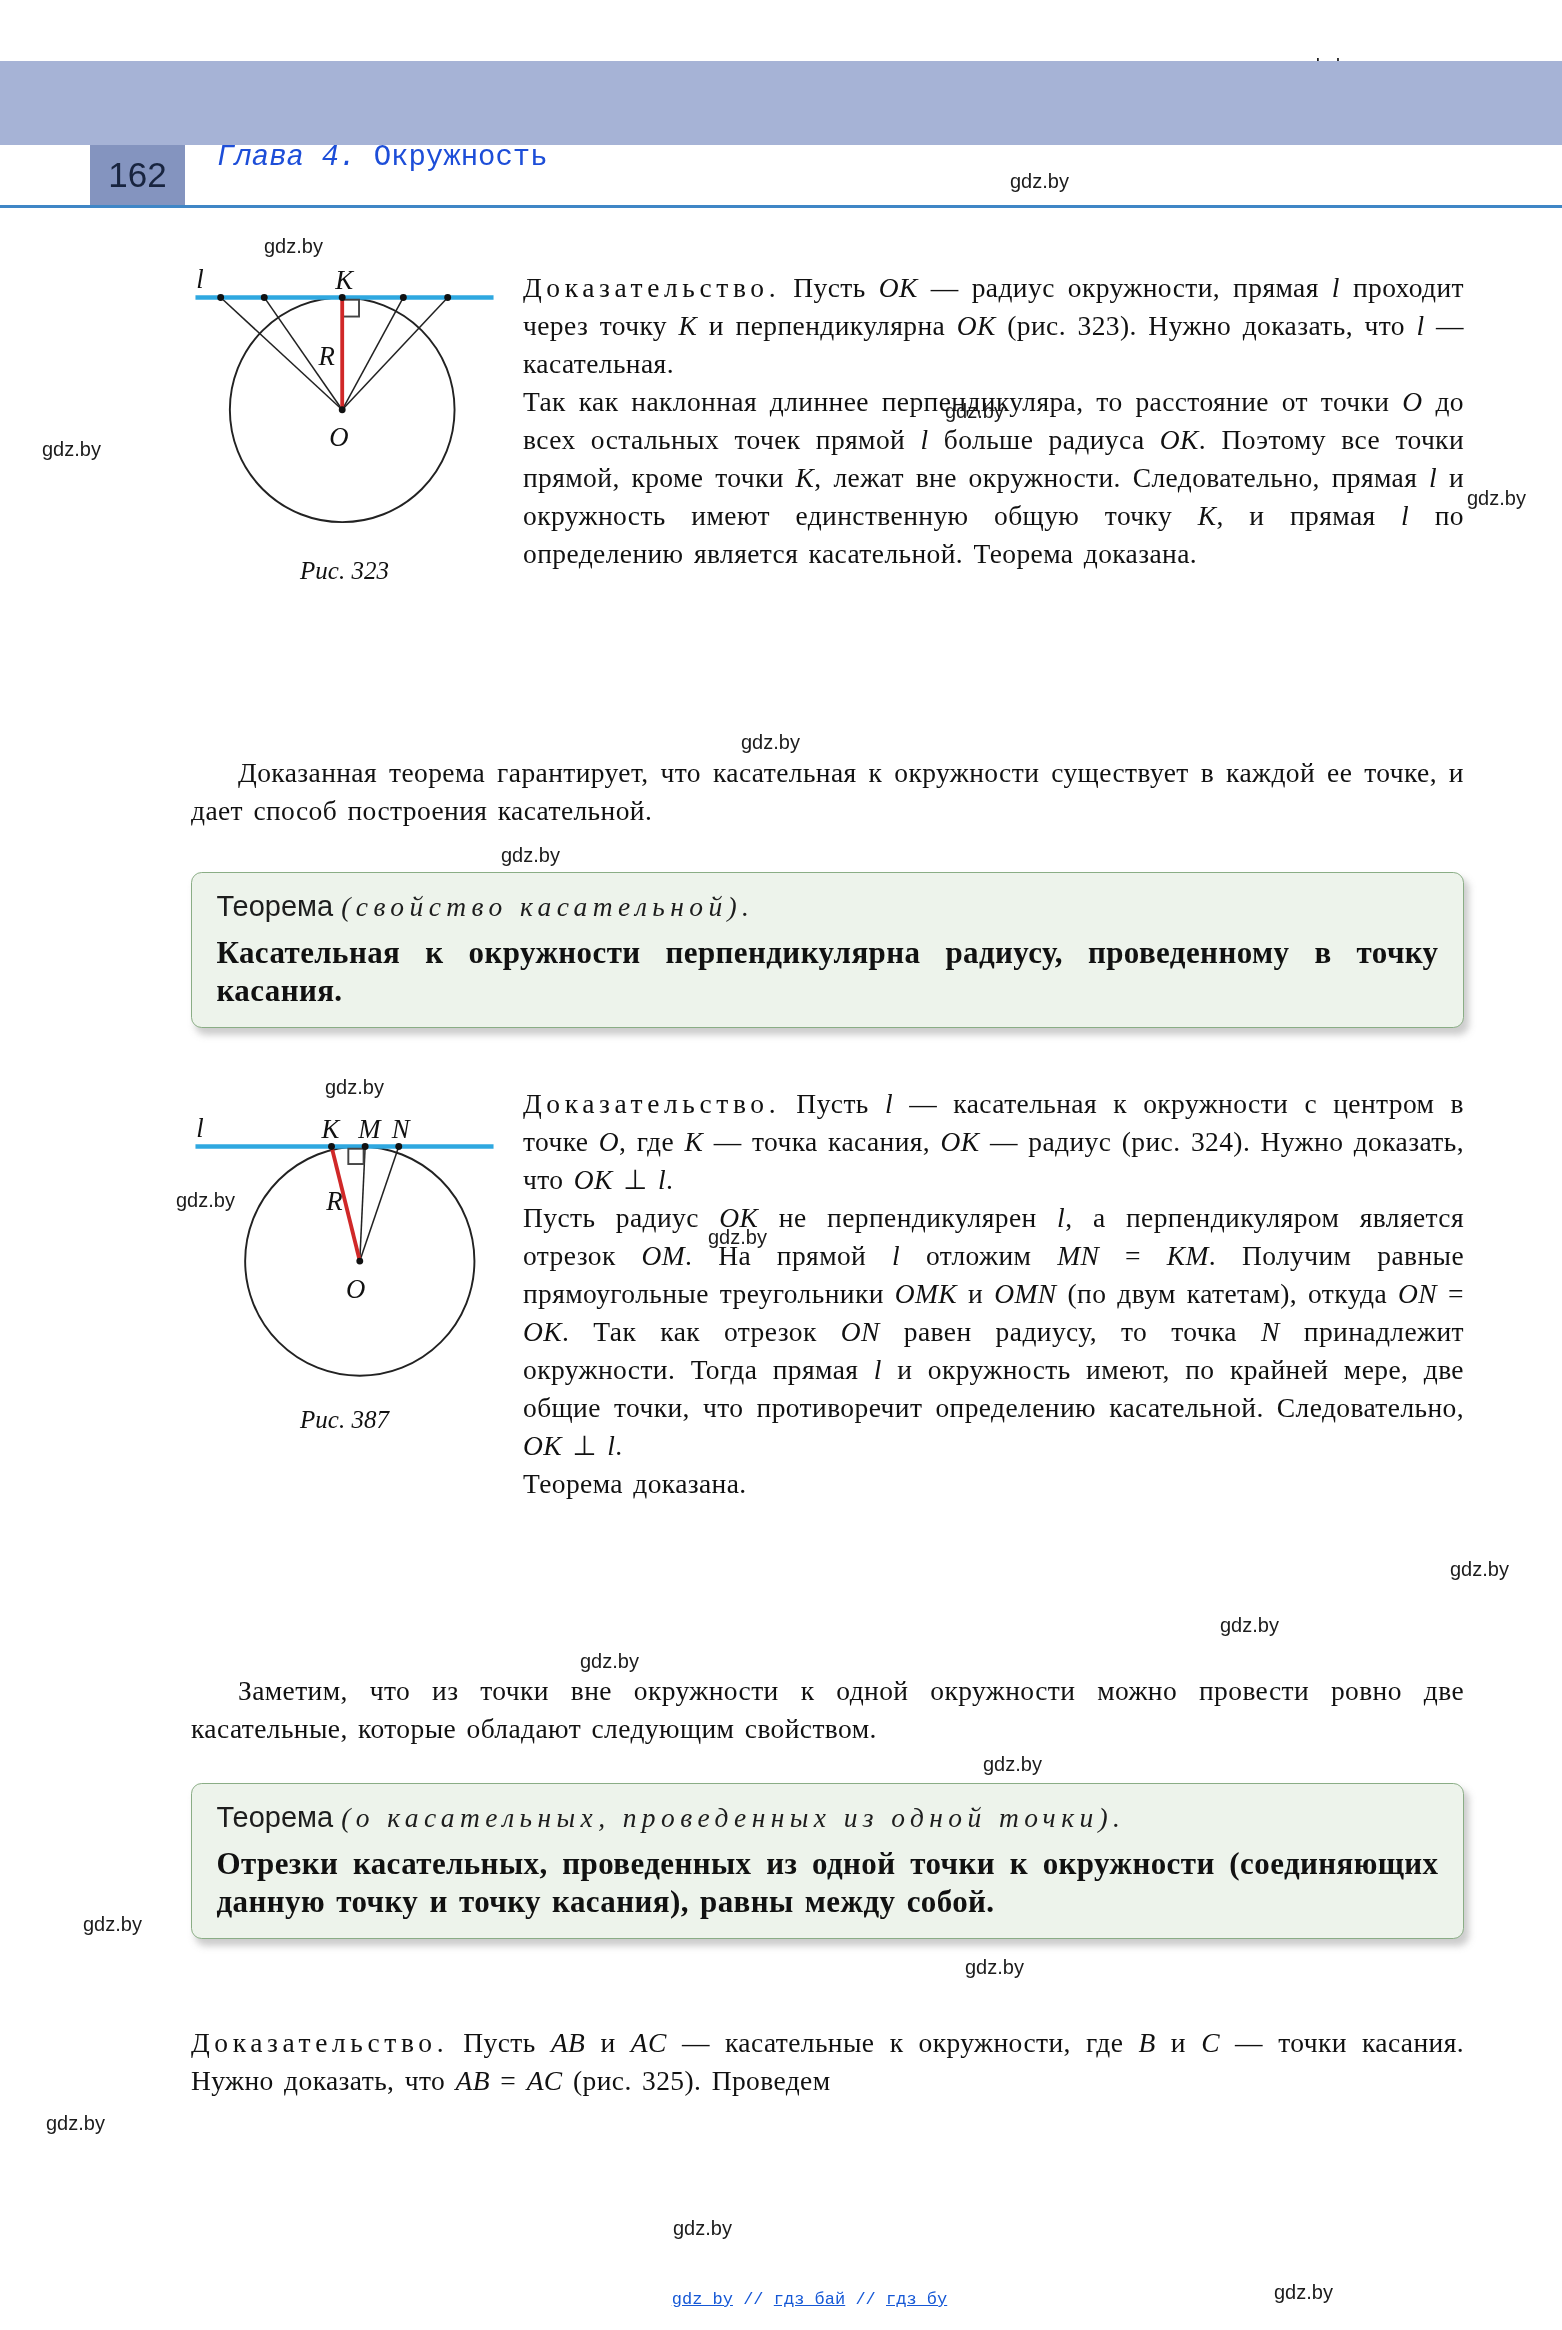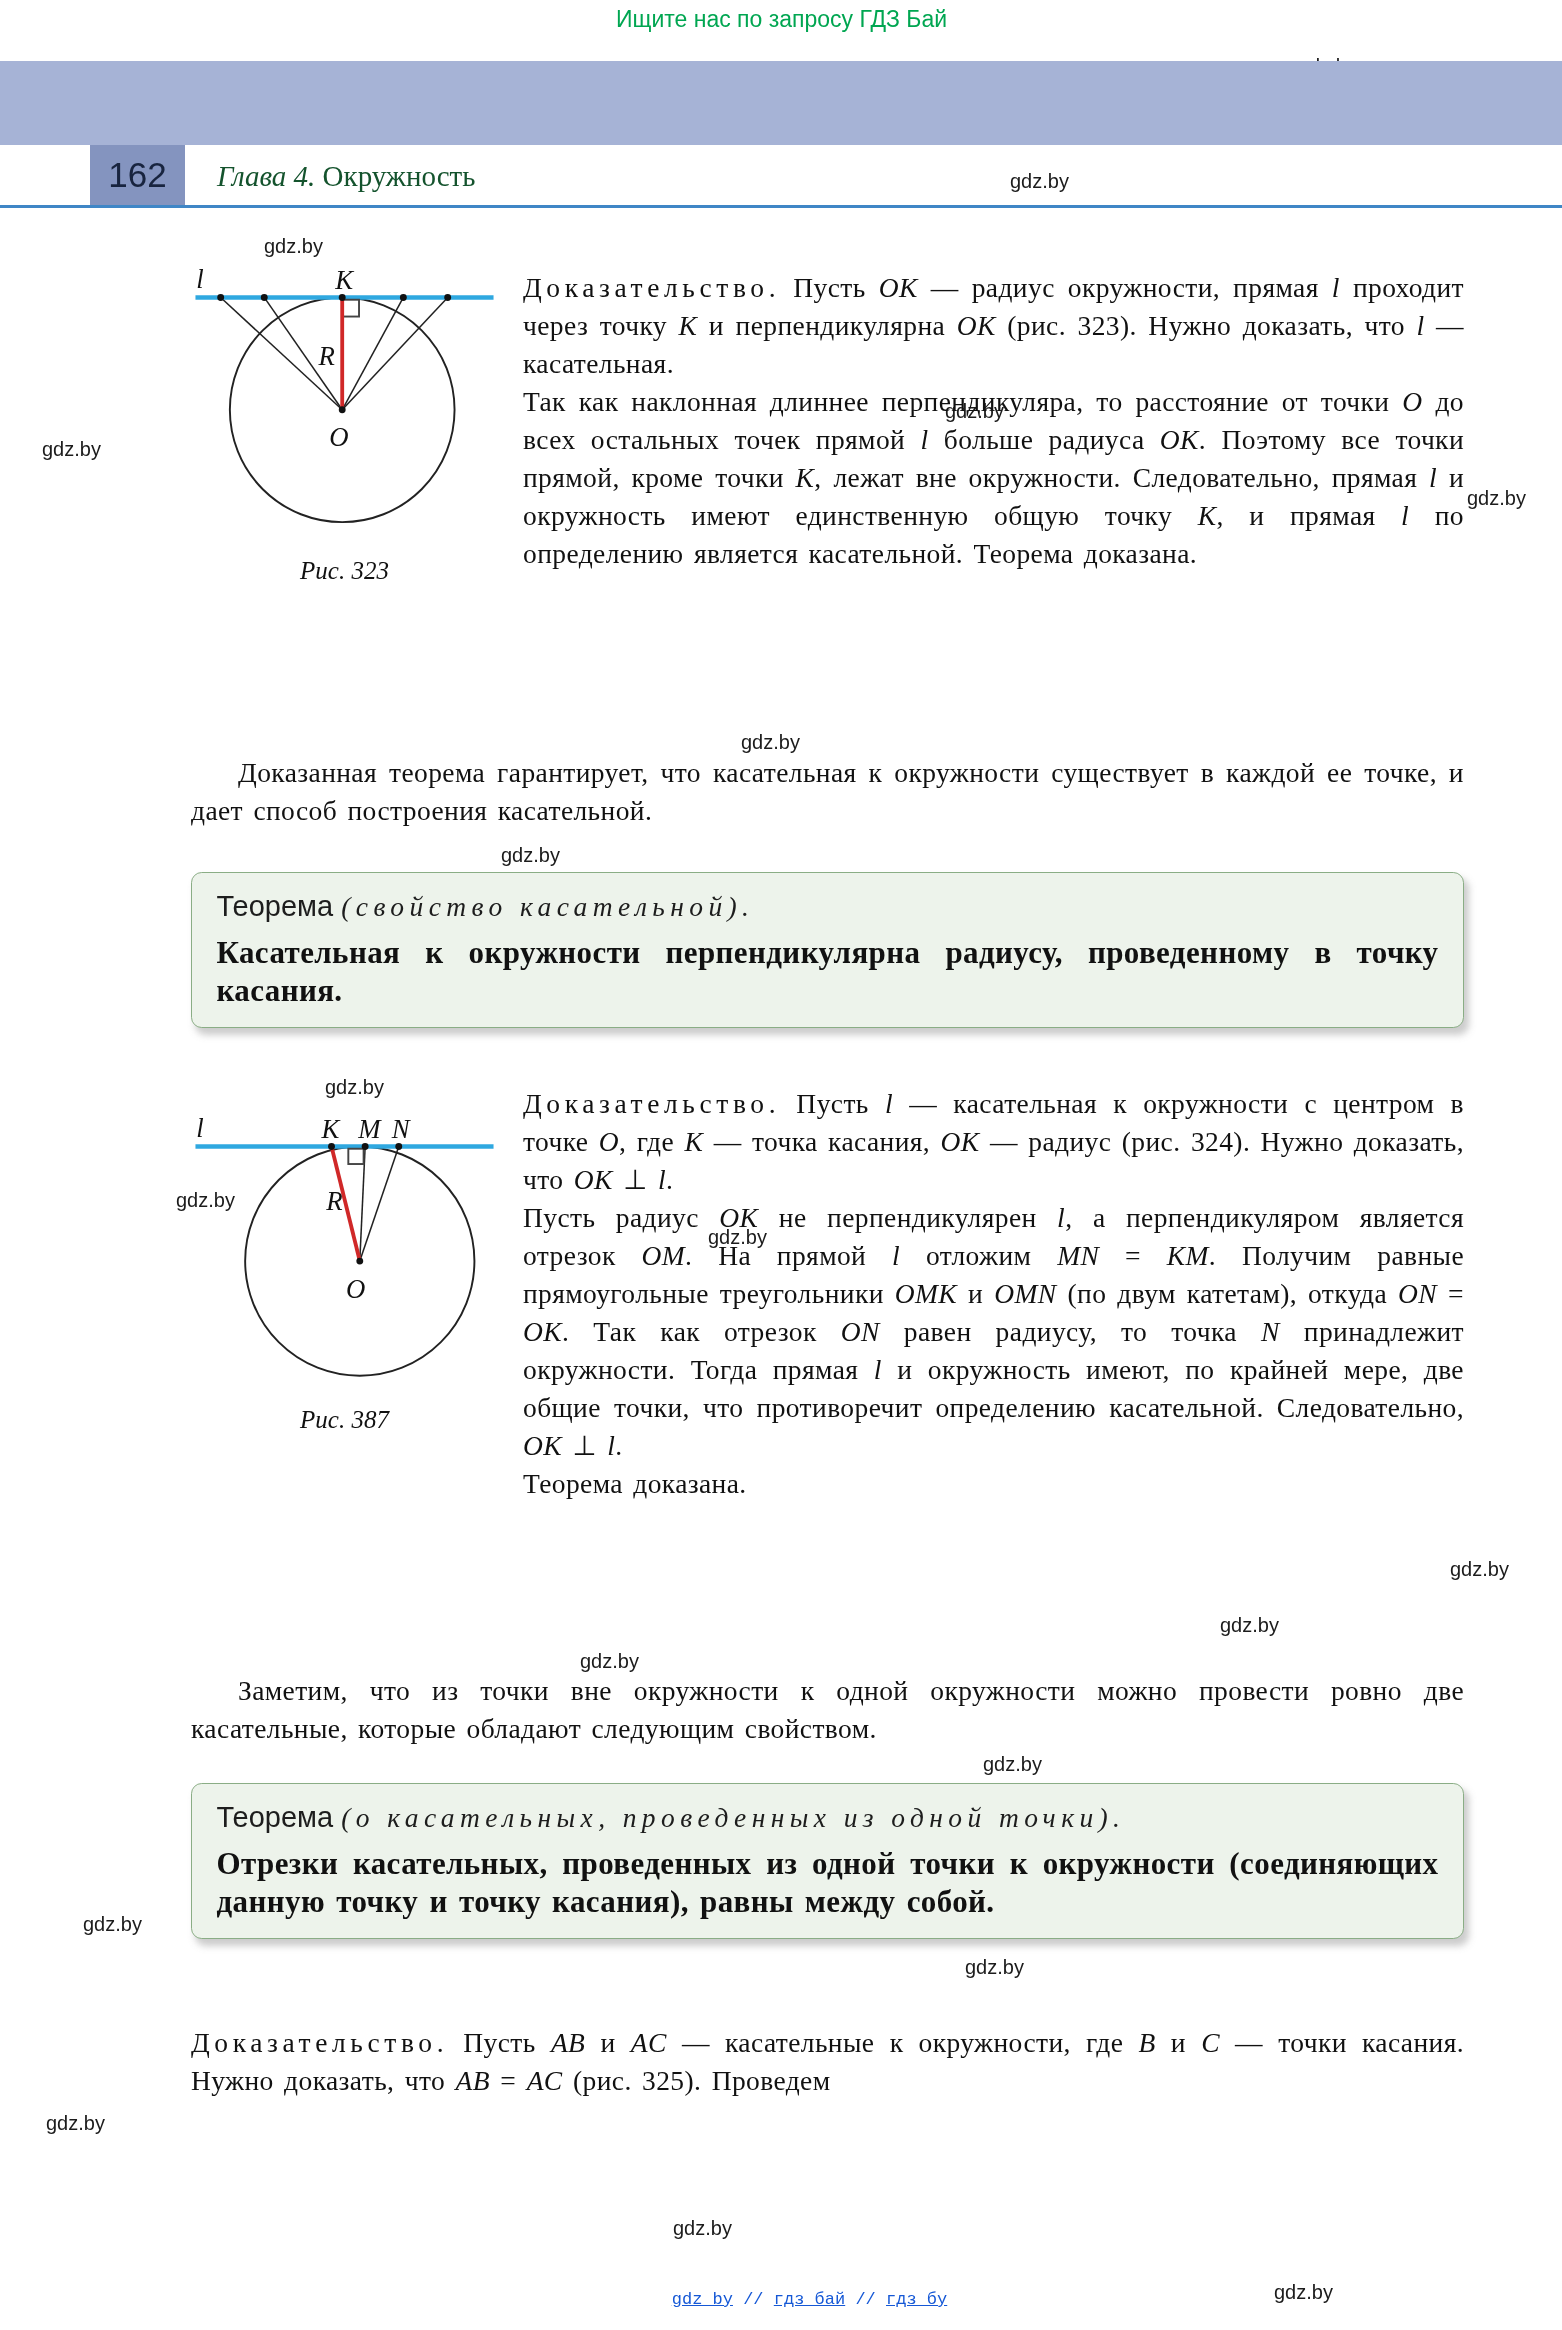--- a/index.html
+++ b/index.html
@@ -12,22 +12,22 @@
 
   
   .promo{position:absolute;top:6.1px;left:0;width:100%;text-align:center;
          font-family:"Liberation Sans",sans-serif;font-size:23px;color:#00a651;}
 
   
   .band{position:absolute;left:0;top:61px;width:100%;height:84px;background:#a6b3d6;}
   .pagenum{position:absolute;left:90px;top:145px;width:95px;height:60px;background:#8494bf;
            display:flex;align-items:center;justify-content:center;
            font-family:"Liberation Sans",sans-serif;font-size:35px;color:#18243f;}
-  .chapter{position:absolute;left:217px;top:160px;font-family:Liberation Serif, serif;
-           font-size:29px;color:#14532d;white-space:nowrap;}
+  .chapter{position:absolute;left:217px;top:141px;font-family:Liberation Mono, monospace;
+           font-size:29px;color:#1d4ed8;white-space:nowrap;}
   .chapter .gl{font-style:italic;}
   .header-rule{position:absolute;left:0;top:205px;width:100%;height:3.1px;background:#3f86c6;}
 
   
   .figure{position:absolute;left:184px;width:321px;}
   .fig-caption{margin-top:20px;text-align:center;font-style:italic;font-size:25px;color:#111;}
   svg text{font-family:"Liberation Serif",serif;font-style:italic;font-size:35px;fill:#111;}
 
   
   .col{position:absolute;}
@@ -74,21 +74,20 @@
       <div class="wm" style="left: 1220px; top: 1614px;">gdz.by</div>
       <div class="wm" style="left: 580px; top: 1650px;">gdz.by</div>
       <div class="wm" style="left: 983px; top: 1753px;">gdz.by</div>
       <div class="wm" style="left: 83px; top: 1913px;">gdz.by</div>
       <div class="wm" style="left: 965px; top: 1956px;">gdz.by</div>
       <div class="wm" style="left: 46px; top: 2112px;">gdz.by</div>
       <div class="wm" style="left: 673px; top: 2217px;">gdz.by</div>
       <div class="wm" style="left: 1274px; top: 2281px;">gdz.by</div>
     </div>
 
-  <div class="promo">Ищите нас по запросу ГДЗ Бай</div>
 
   <div class="band"></div>
   <div class="pagenum">162</div>
   <div class="chapter">
     <span class="gl">Глава 4.</span>
     <span>Окружность</span>
   </div>
   <div class="header-rule"></div>
 
   <div class="figure" style="top:269px;">

